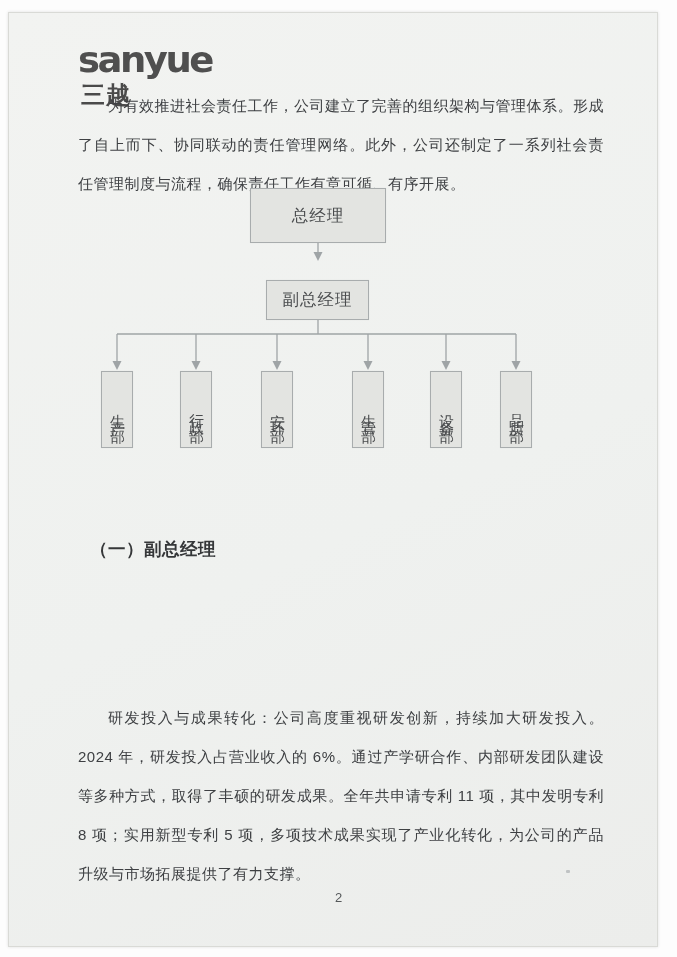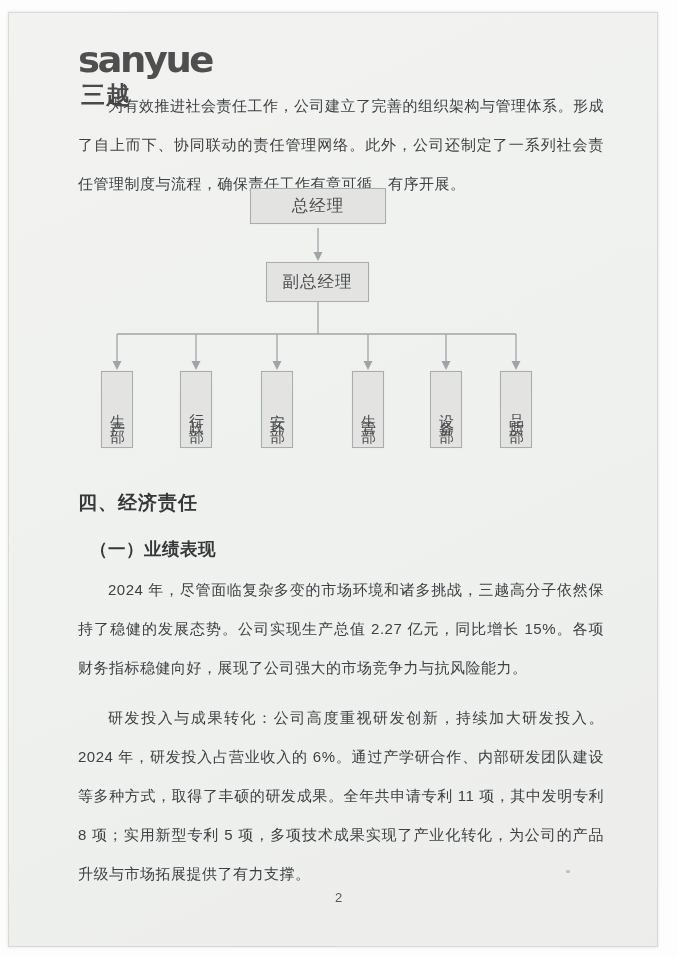--- a/index.html
+++ b/index.html
@@ -48,22 +48,22 @@
   .sub1 { top:537px; }
   .sub2 { top:666px; }
 
   
   .obox {
     position:absolute; box-sizing:border-box;
     background:#e3e4e1; border:1px solid #a8acad;
     display:flex; align-items:center; justify-content:center;
     color:#4a4c4e; box-shadow:0 0 1px rgba(0,0,0,.08);
   }
-  .obox-gm  { left:250px; top:188px; width:136px; height:36px; font-size:16.5px; letter-spacing:1px; }
-  .obox-dgm { left:266px; top:262px; width:103px; height:40px; font-size:16.5px; letter-spacing:1px; }
+  .obox-gm  { left:250px; top:188px; width:136px; height:55px; font-size:16.5px; letter-spacing:1px; }
+  .obox-dgm { left:266px; top:280px; width:103px; height:40px; font-size:16.5px; letter-spacing:1px; }
   .obox-dept {
     width:32px; height:77px; top:371px; font-size:15px;
     writing-mode:vertical-rl; text-orientation:upright; letter-spacing:7px;
     padding-top:6px;
   }
   .dept-0 { left:101px; } .dept-1 { left:180px; } .dept-2 { left:261px; }
   .dept-3 { left:352px; } .dept-4 { left:430px; } .dept-5 { left:500px; }
 
   .connectors { position:absolute; left:0; top:0; width:677px; height:957px; pointer-events:none; }
 
@@ -115,23 +115,21 @@
   <div class="obox obox-gm">总经理</div>
   <div class="obox obox-dgm">副总经理</div>
 
   <div class="obox obox-dept dept-0">生产部</div>
   <div class="obox obox-dept dept-1">行政部</div>
   <div class="obox obox-dept dept-2">安环部</div>
   <div class="obox obox-dept dept-3">生管部</div>
   <div class="obox obox-dept dept-4">设备部</div>
   <div class="obox obox-dept dept-5">品质部</div>
 
-  <div class="sec-title">四、经济责任</div>
 
-  <div class="sub-title sub1">（一）业绩表现</div>
-  <div class="para p-perf">2024 年，尽管面临复杂多变的市场环境和诸多挑战，三越高分子依然保持了稳健的发展态势。公司实现生产总值 2.27 亿元，同比增长 15%。各项财务指标稳健向好，展现了公司强大的市场竞争力与抗风险能力。</div>
+  <div class="sub-title sub1">（一）副总经理</div>
 
   <div class="para p-innov">研发投入与成果转化：公司高度重视研发创新，持续加大研发投入。2024 年，研发投入占营业收入的 6%。通过产学研合作、内部研发团队建设等多种方式，取得了丰硕的研发成果。全年共申请专利 11 项，其中发明专利 8 项；实用新型专利 5 项，多项技术成果实现了产业化转化，为公司的产品升级与市场拓展提供了有力支撑。</div>
 
   <div class="page-num">2</div>
 
   <div class="speck"></div>
 </div>
 
 </body></html>

